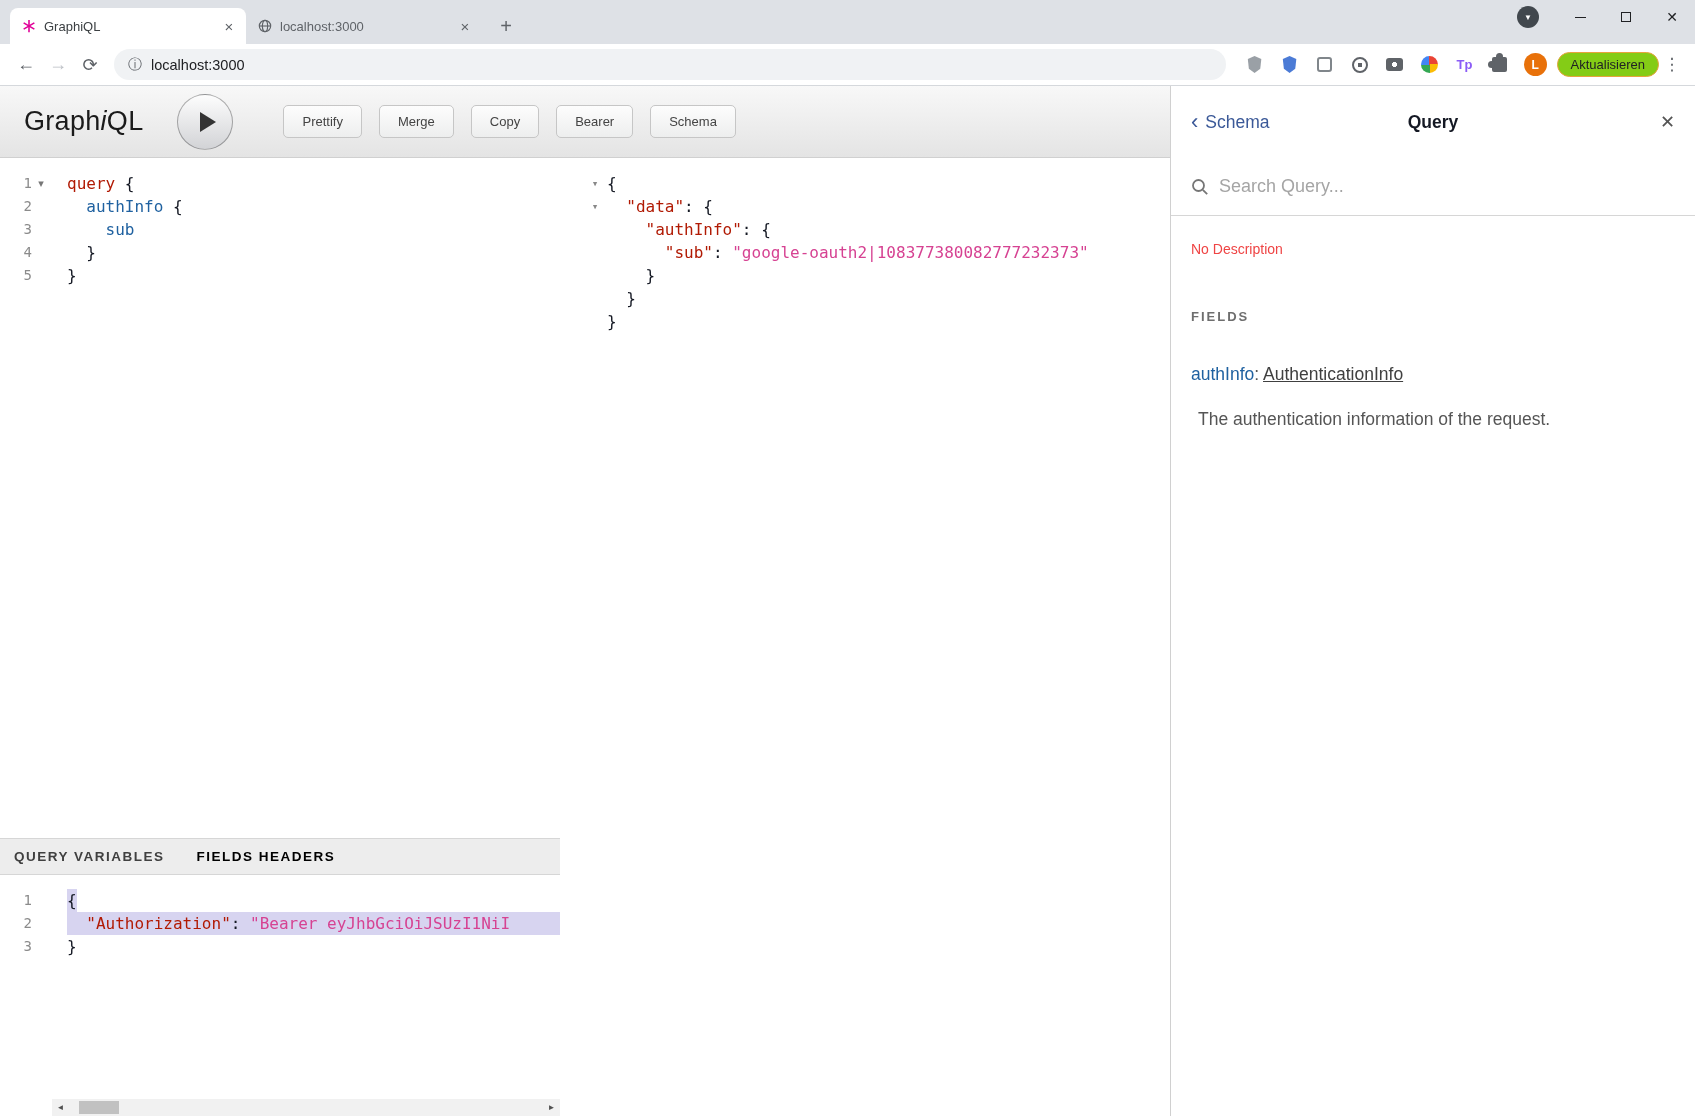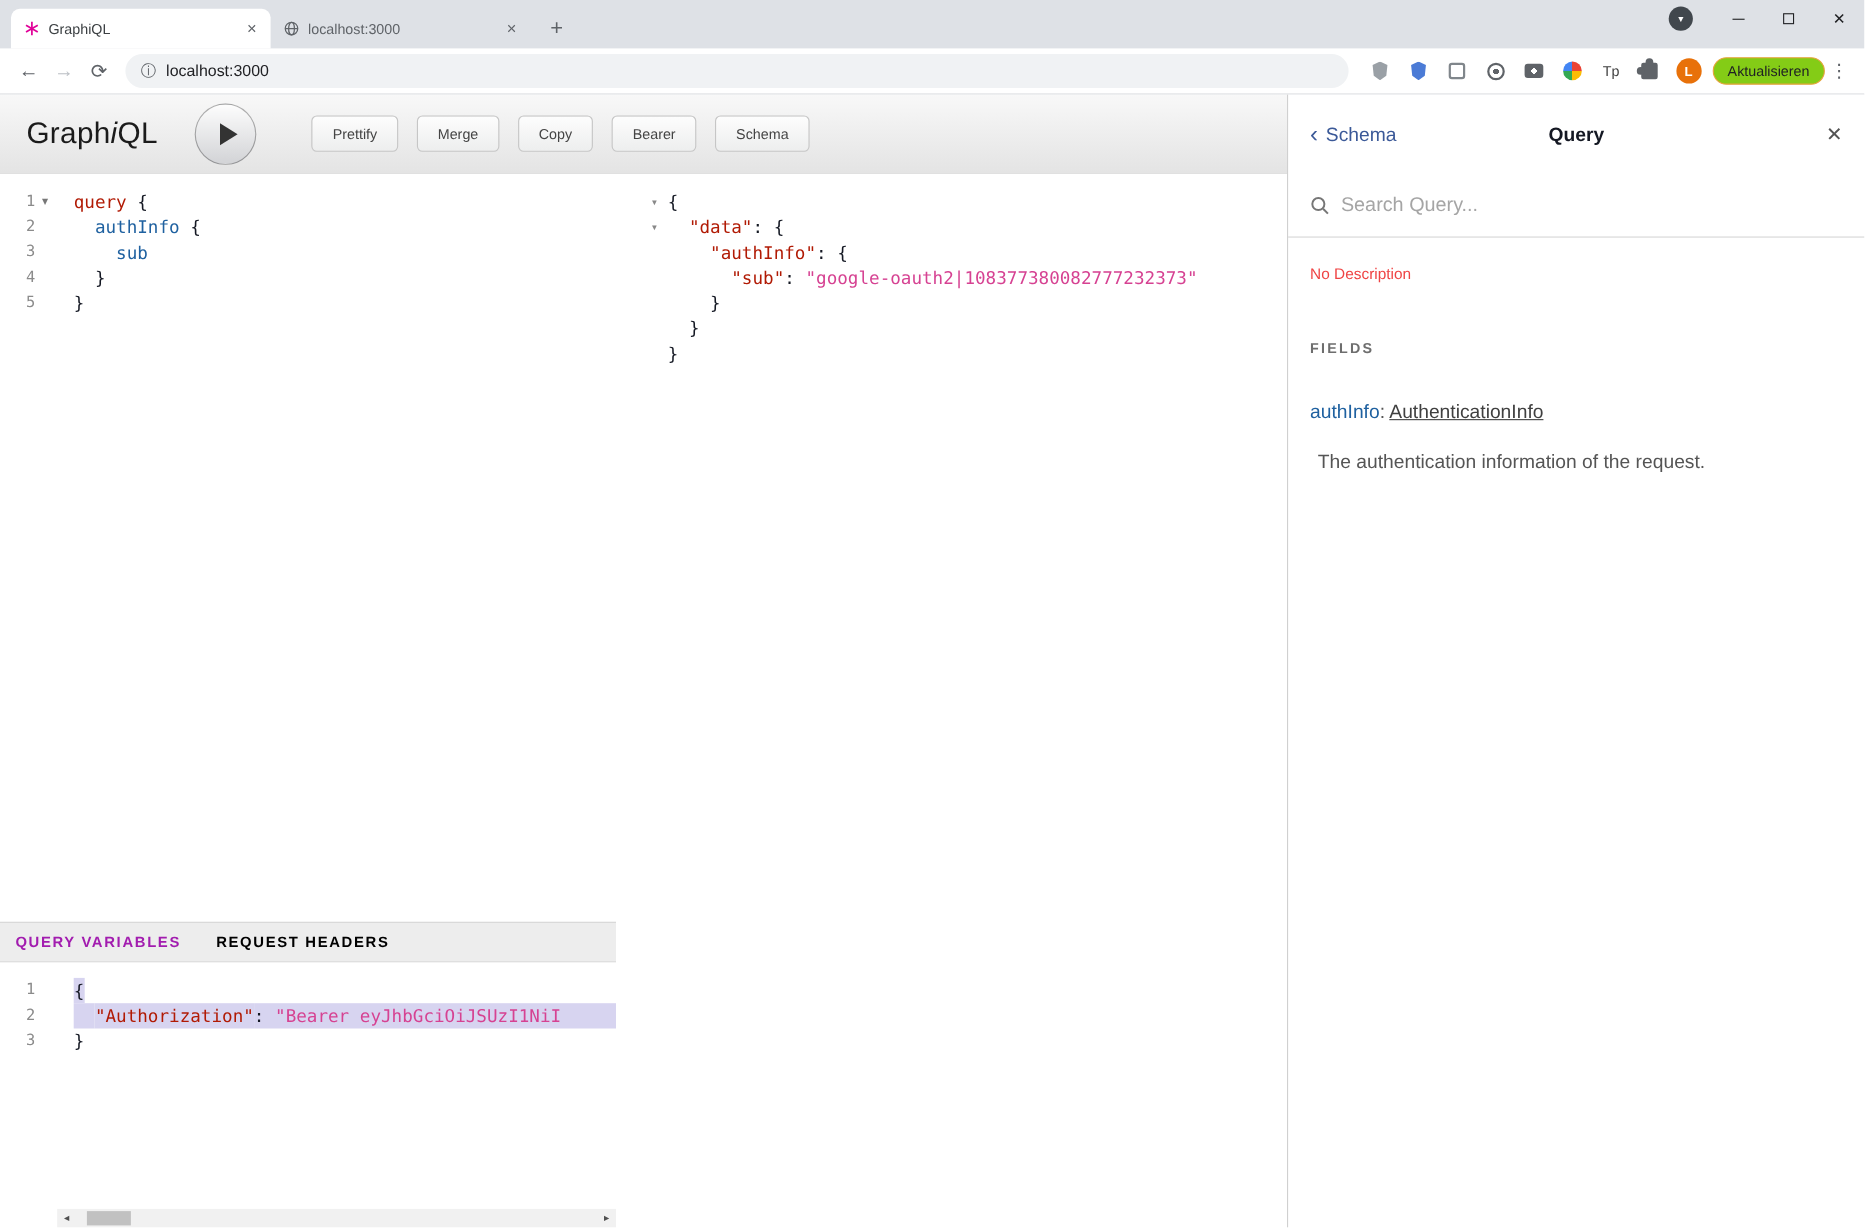--- a/index.html
+++ b/index.html
@@ -32,21 +32,21 @@
   .ext-row { display:flex; align-items:center; gap:13px; padding:0 10px; flex:none; }
   .ext { width:22px; height:22px; display:flex; align-items:center; justify-content:center; }
   .shield { width:15px; height:17px; clip-path:polygon(50% 0,95% 18%,88% 75%,50% 100%,12% 75%,5% 18%); display:block; }
   .boxic { width:15px; height:15px; border:2px solid #80868b; border-radius:3px; display:block; }
   .targ { width:16px; height:16px; border:2px solid #5f6368; border-radius:50%; background:radial-gradient(circle,#5f6368 0 2.5px,transparent 2.5px); display:block; }
   .cam { width:17px; height:13px; border-radius:3px; background:radial-gradient(circle,#fff 0 2.5px,#5f6368 2.5px); display:block; }
   .pin { width:17px; height:17px; border-radius:50%; background:conic-gradient(#ea4335 0 25%,#fbbc05 0 50%,#34a853 0 75%,#4285f4 0); display:block; }
   .puz { width:15px; height:15px; background:#5f6368; border-radius:2px; position:relative; display:block; }
   .puz::before { content:""; position:absolute; width:7px; height:7px; border-radius:50%; background:#5f6368; top:-4px; left:4px; }
   .puz::after { content:""; position:absolute; width:7px; height:7px; border-radius:50%; background:#5f6368; left:-4px; top:4px; }
-  .tp { color:#404040; font-weight:normal; font-size:13px; }
+  .tp { color:#8b5cf6; font-weight:bold; font-size:13px; }
   .avatar { width:23px; height:23px; border-radius:50%; background:#e8710a; color:#fff; font-size:12px; font-weight:bold; display:flex; align-items:center; justify-content:center; }
   .update-pill { border:1.5px solid #e8a33d; border-radius:14px; padding:4px 13px; font-size:13px; color:#202124; background:#84cc16; white-space:nowrap; flex:none; }
   .menu-dots { width:26px; height:32px; display:flex; align-items:center; justify-content:center; color:#5f6368; font-size:17px; flex:none; }
 
   
   .app { flex:1; display:flex; min-height:0; }
   .main { width:1170px; flex:none; display:flex; flex-direction:column; min-height:0; }
   .docs { flex:1; border-left:1px solid #d0d0d0; display:flex; flex-direction:column; background:#fff; min-width:0; }
 
   
@@ -74,21 +74,21 @@
   .tok-prop { color:#1F61A0; }
   .tok-p { color:#141823; }
   .tok-key { color:#B11A04; }
   .tok-str { color:#D64292; }
   .hl { background:#d7d4f0; }
   .fill { flex:1; }
 
   
   .secondary { height:278px; flex:none; display:flex; flex-direction:column; }
   .sec-tabs { height:37px; flex:none; background:#ededed; border-top:1px solid #d6d6d6; border-bottom:1px solid #d6d6d6; display:flex; align-items:center; gap:32px; padding-left:14px; }
-  .sec-tab { font-size:13.5px; font-weight:bold; letter-spacing:1.5px; color:#a21caf; white-space:nowrap; }
+  .sec-tab { font-size:13.5px; font-weight:bold; letter-spacing:1.5px; color:#404040; white-space:nowrap; }
   .sec-tab.active { color:#000; }
   .headers-editor { flex:1; }
   .hscroll { height:17px; flex:none; display:flex; margin-left:52px; background:#f1f1f1; }
   .hs-arrow { width:17px; height:17px; display:flex; align-items:center; justify-content:center; color:#505050; font-size:8px; flex:none; }
   .hs-track { flex:1; position:relative; }
   .hs-thumb { position:absolute; left:10px; top:2px; width:40px; height:13px; background:#c1c1c1; }
 
   
   .result-pane { flex:1; background:#fff; overflow:hidden; min-width:0; }
   .result-code { margin-left:32px; padding-top:14px; }
@@ -253,21 +253,21 @@
                 </div>
                 <div class="cm-line">
                   <span class="tok-p">}</span>
                 </div>
               </div>
           </div>
 
           <div class="secondary">
             <div class="sec-tabs">
               <span class="sec-tab">QUERY VARIABLES</span>
-              <span class="sec-tab active">REQUEST HEADERS</span>
+              <span class="sec-tab active">FIELDS HEADERS</span>
             </div>
             <div class="editor headers-editor">
               <div class="cm-gutter">
                   <div class="gnum">
                     <span class="num">1</span>
                     <span class="fold"></span>
                   </div>
                   <div class="gnum">
                     <span class="num">2</span>
                     <span class="fold"></span>

